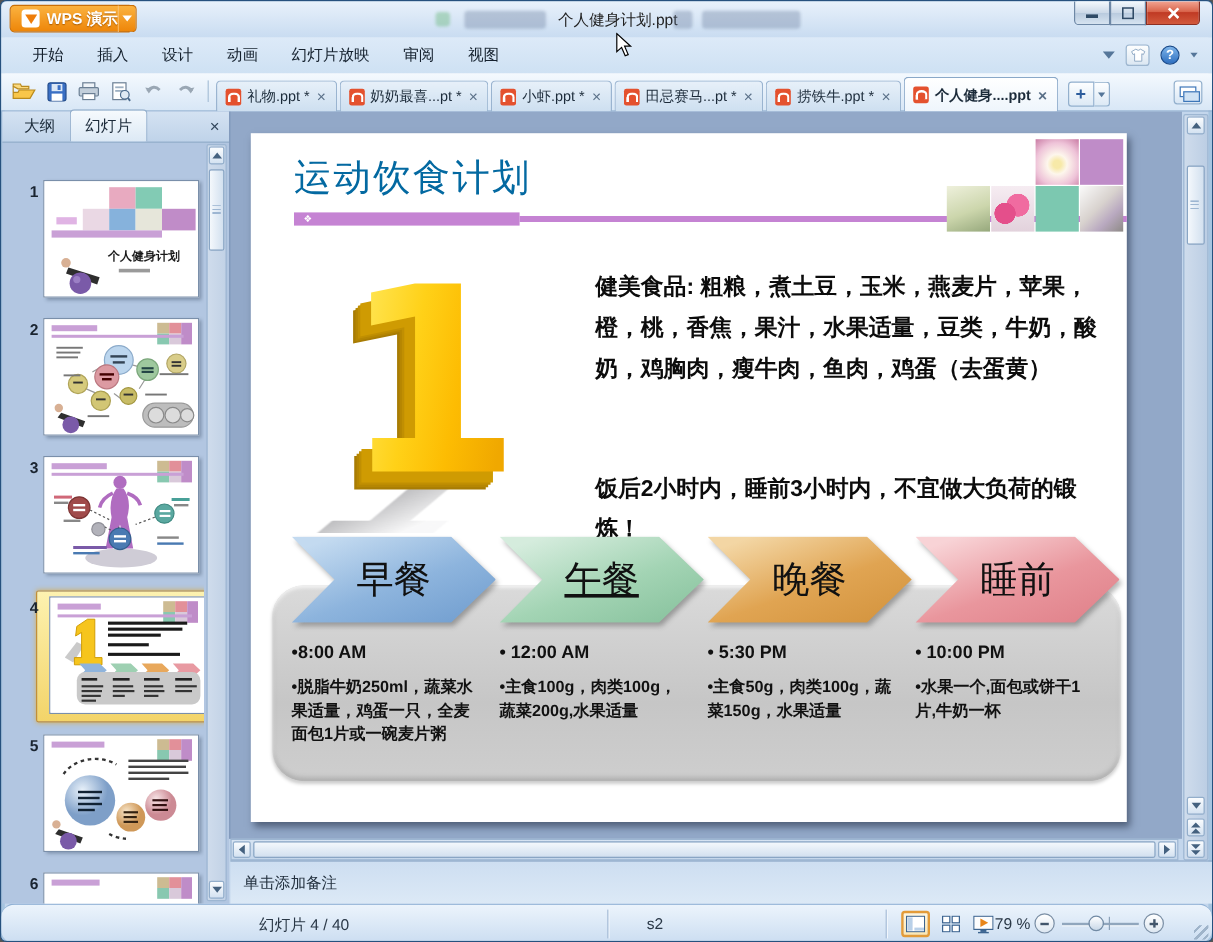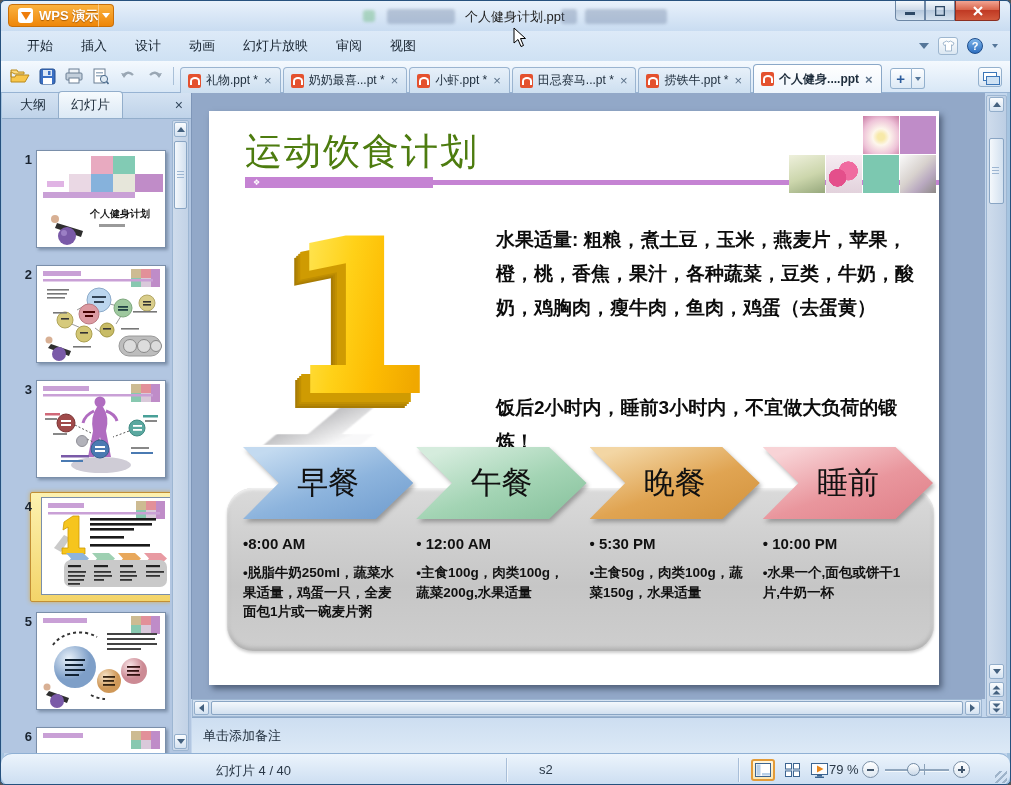--- a/index.html
+++ b/index.html
@@ -81,21 +81,21 @@
 .tri-up{width:0;height:0;border-left:4px solid transparent;border-right:4px solid transparent;border-bottom:5px solid #44617f;}
 .tri-dn{width:0;height:0;border-left:4px solid transparent;border-right:4px solid transparent;border-top:5px solid #44617f;}
 .tri-lf{width:0;height:0;border-top:4px solid transparent;border-bottom:4px solid transparent;border-right:5px solid #44617f;}
 .tri-rt{width:0;height:0;border-top:4px solid transparent;border-bottom:4px solid transparent;border-left:5px solid #44617f;}
 .sthumb{position:absolute;left:1px;width:13px;background:linear-gradient(90deg,#f4f8fc,#d2e0ef);border:1px solid #89a5c4;border-radius:2px;}
 .sthumb::after{content:"";position:absolute;left:2px;top:50%;margin-top:-4px;width:7px;height:8px;
   background:repeating-linear-gradient(#9db6d2 0 1px,transparent 1px 3px);}
 
 .canvas{position:absolute;left:190px;top:92px;width:794px;height:606px;background:#92a8c8;border-left:1px solid #7e96b8;}
 .slide{position:absolute;left:17px;top:18px;width:730px;height:574px;background:#fff;box-shadow:3px 4px 6px rgba(15,25,45,.5);}
-.sl-title{position:absolute;left:36px;top:16px;font-size:37px;color:#4d7c0f;font-family:Liberation Serif, serif;letter-spacing:2px;}
+.sl-title{position:absolute;left:36px;top:16px;font-size:31px;color:#0369a1;font-family:Liberation Serif, serif;letter-spacing:2px;}
 .sl-bar-thick{position:absolute;left:36px;top:66px;width:188px;height:11px;background:#c583d3;display:flex;align-items:center;}
 .sl-bar-diamond{color:#fff;font-size:8px;margin-left:8px;line-height:1;}
 .sl-bar-thin{position:absolute;left:224px;top:69px;width:506px;height:5px;background:#c583d3;}
 .tile{position:absolute;width:36px;height:38px;}
 .t-flower{background:radial-gradient(circle at 50% 55%,#f7e9a8 0 12%,#fdf6ec 30%,#eec3d8 65%,#c97ba4);}
 .t-purple{background:#bf8cc8;}
 .t-glass{background:linear-gradient(160deg,#eef0dc,#ccd6ac 55%,#96a87c);}
 .t-dumbbell{background:radial-gradient(circle at 32% 60%,#e44f8b 0 26%,transparent 27%),
   radial-gradient(circle at 62% 42%,#f06ba0 0 30%,transparent 31%),linear-gradient(#f6ecf2,#e2d2dc);}
 .t-teal{background:#7cc8b0;}
@@ -112,21 +112,21 @@
   background:linear-gradient(100deg,#ffe95e 8%,#ffd118 40%,#fdbc02 62%,#f0a800 85%);
   -webkit-background-clip:text;background-clip:text;color:transparent;}
 .sl-p{position:absolute;left:287px;width:437px;font-size:19px;font-weight:bold;color:#0c0c0c;line-height:34px;
   font-family:"Liberation Sans","DejaVu Sans",sans-serif;}
 
 .chev-row{position:absolute;left:34px;top:336px;width:690px;height:72px;display:flex;gap:3px;}
 .chev-wrap{flex:1;filter:drop-shadow(2px 3px 2px rgba(40,40,40,.35));}
 .chev{width:100%;height:100%;clip-path:polygon(0 0,78% 0,100% 50%,78% 100%,0 100%,21% 50%);
   display:flex;align-items:center;justify-content:center;font:400 31px "Liberation Serif","DejaVu Serif",serif;color:#111;}
 .c0{background:linear-gradient(160deg,#c3daf0 10%,#8db4dd 55%,#6f9cce);}
-.c1{background:linear-gradient(160deg,#d5ecdd 10%,#a3d4b4 55%,#85c09b);}
+.c1{background:linear-gradient(160deg,#d5ecdd 10%,#a3d4b4 55%,#85c09b);text-decoration:underline;}
 .c2{background:linear-gradient(160deg,#f3d6a4 10%,#e0a452 55%,#d2923c);}
 .c3{background:linear-gradient(160deg,#f8d3d6 10%,#e9969d 55%,#df7f88);}
 .gray-panel{position:absolute;left:18px;top:377px;width:707px;height:163px;border-radius:26px;
   background:linear-gradient(#dadada,#c6c6c6 60%,#cecece);box-shadow:inset 0 2px 3px #f2f2f2,inset 0 -3px 4px #adadad,0 2px 3px rgba(0,0,0,.2);}
 .meal-times{position:absolute;left:34px;top:424px;width:690px;display:flex;gap:3px;}
 .meal-times div{flex:1;font-size:15px;font-weight:bold;color:#111;}
 .meal-descs{position:absolute;left:34px;top:452px;width:690px;display:flex;gap:3px;}
 .meal-descs div{flex:1;font-size:13.5px;font-weight:bold;color:#111;line-height:1.45;padding-right:16px;}
 
 .vscroll{position:absolute;right:3px;top:94px;width:21px;height:622px;background:linear-gradient(90deg,#cfdcec,#bccee4);
@@ -576,21 +576,21 @@
       <div class="tile t-dumbbell" style="left:617px;top:44px;"></div>
       <div class="tile t-teal" style="left:654px;top:44px;"></div>
       <div class="tile t-compact" style="left:691px;top:44px;"></div>
 
       <div class="one-wrap">
         <span class="one-cast">1</span>
         <span class="one-extrude">1</span>
         <span class="one-face">1</span>
       </div>
 
-      <div class="sl-p" style="top:112px;">水果适量: 粗粮，煮土豆，玉米，燕麦片，苹果，橙，桃，香焦，果汁，各种蔬菜，豆类，牛奶，酸奶，鸡胸肉，瘦牛肉，鱼肉，鸡蛋（去蛋黄）</div>
+      <div class="sl-p" style="top:112px;">健美食品: 粗粮，煮土豆，玉米，燕麦片，苹果，橙，桃，香焦，果汁，水果适量，豆类，牛奶，酸奶，鸡胸肉，瘦牛肉，鱼肉，鸡蛋（去蛋黄）</div>
       <div class="sl-p" style="top:280px;">饭后2小时内，睡前3小时内，不宜做大负荷的锻炼！</div>
 
       <div class="gray-panel"></div>
 
       <div class="chev-row">
         <div class="chev-wrap">
             <div class="chev c0">早餐</div>
           </div>
         <div class="chev-wrap">
             <div class="chev c1">午餐</div>

